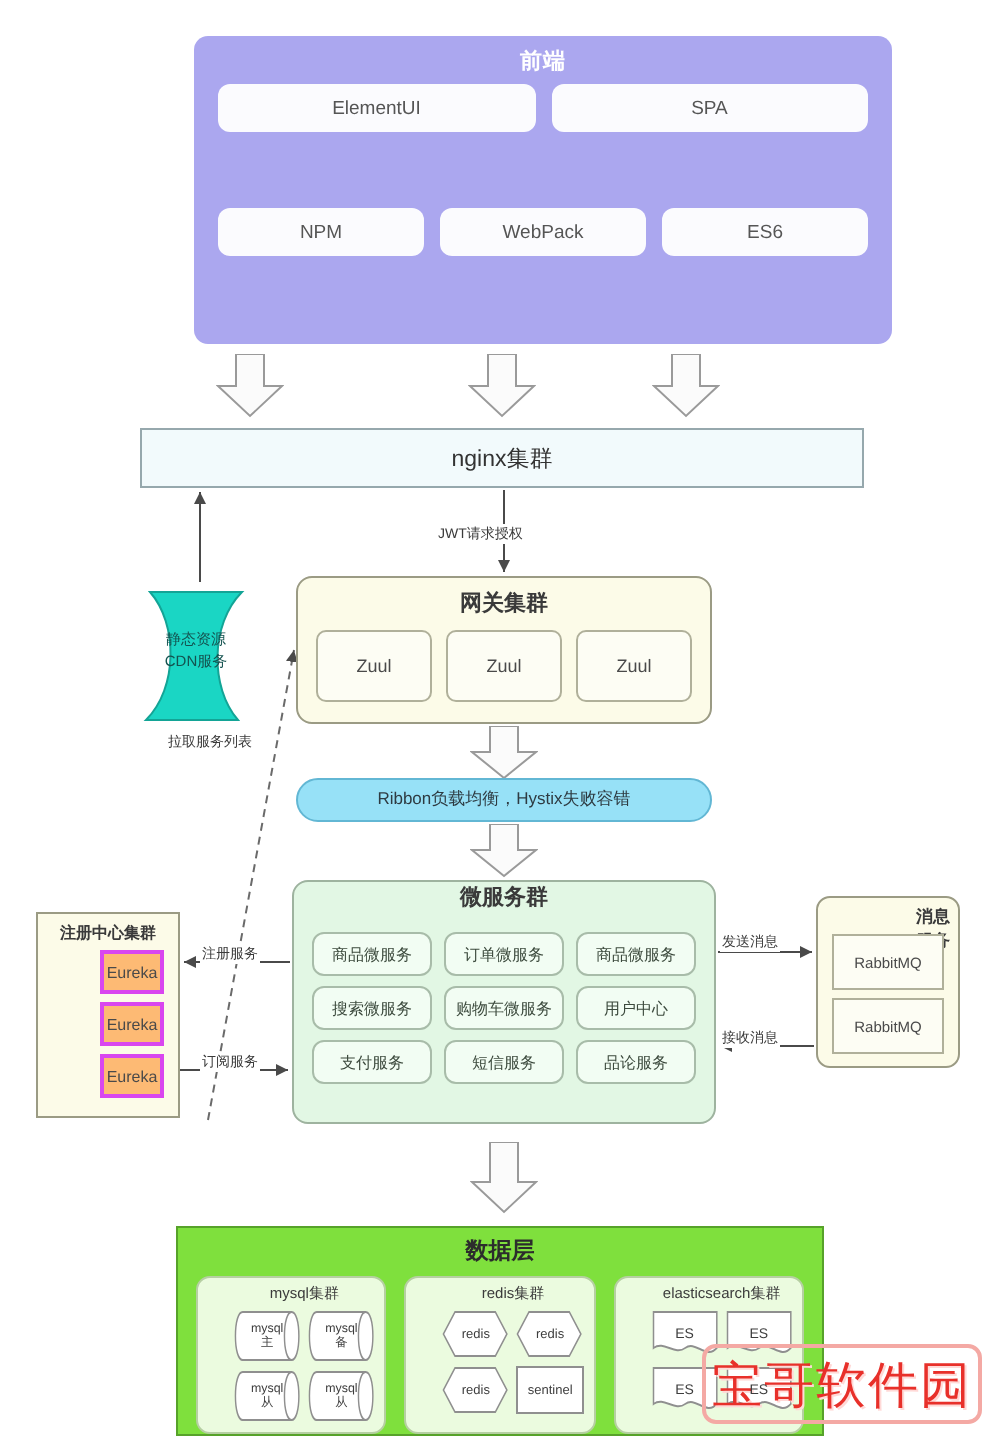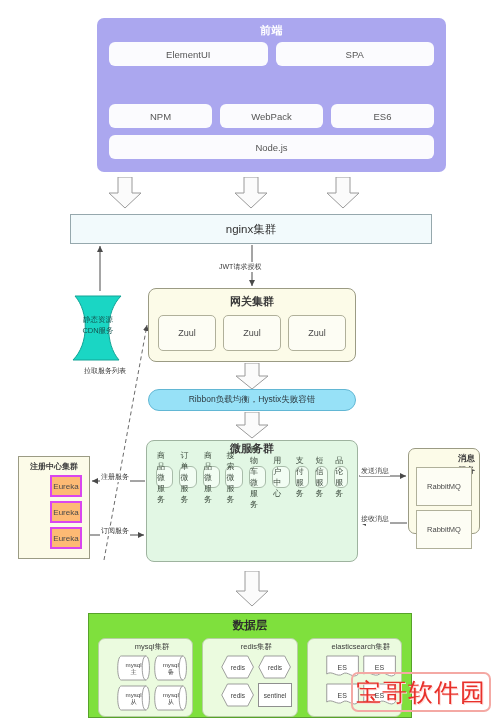--- a/index.html
+++ b/index.html
@@ -93,21 +93,21 @@
   
   #micro {
     left: 146px; top: 440px; width: 212px; height: 122px;
     background: #e2f7e4;
     border: 1px solid #9eb39f;
     border-radius: 8px;
   }
   #micro .hdr { font-size: 11px; padding-top: 0; }
   .ms-grid {
     position: absolute; top: 25px; left: 9px; right: 9px;
-    display: flex; flex-direction: row; gap: 5px;
+    display: flex; flex-direction: column; gap: 5px;
   }
   .ms-row { display: flex; gap: 6px; }
   .ms-cell {
     flex: 1; height: 22px;
     background: #f2fdf3;
     border: 1px solid #a8bca9;
     border-radius: 6px;
     display: flex; align-items: center; justify-content: center;
     font-size: 8px; color: #3c4a3d;
   }
@@ -131,21 +131,21 @@
   
   #msgsvc {
     left: 408px; top: 448px; width: 72px; height: 86px;
     background: #fcfbe8;
     border: 1px solid #9b9b84;
     border-radius: 7px;
   }
   #msgsvc .hdr { font-size: 8.5px; padding-top: 4px; padding-left: 45px; }
   .mq-list { position: absolute; top: 18px; left: 7px; right: 7px; display: flex; flex-direction: column; gap: 4px; }
   .mq {
-    height: 39px;
+    height: 28px;
     background: #fdfdf4;
     border: 1px solid #b0b09a;
     display: flex; align-items: center; justify-content: center;
     font-size: 7.5px; color: #4a4a4a; text-align: right;
   }
 
   
   #datalayer {
     left: 88px; top: 613px; width: 324px; height: 105px;
     background: #7fe03d;
@@ -255,23 +255,20 @@
     <div class="hdr title-label">前端</div>
     <div class="fe-row" id="fe-row1">
       <div class="fe-cell">ElementUI</div>
       <div class="fe-cell">SPA</div>
     </div>
     <div class="fe-row" id="fe-row3">
       <div class="fe-cell">NPM</div>
       <div class="fe-cell">WebPack</div>
       <div class="fe-cell">ES6</div>
     </div>
-    <div class="fe-row" id="fe-row4">
-      <div class="fe-cell">Node.js</div>
-    </div>
   </div>
 
   <div class="fat-arrow" style="left:108px; top:177px;">
     <svg width="34" height="32">
         <polygon points="10,0 24,0 24,16 33,16 17,31 1,16 10,16" fill="#fbfbfb" stroke="#9a9a9a" stroke-width="1"></polygon>
       </svg>
   </div>
   <div class="fat-arrow" style="left:234px; top:177px;">
     <svg width="34" height="32">
         <polygon points="10,0 24,0 24,16 33,16 17,31 1,16 10,16" fill="#fbfbfb" stroke="#9a9a9a" stroke-width="1"></polygon>

